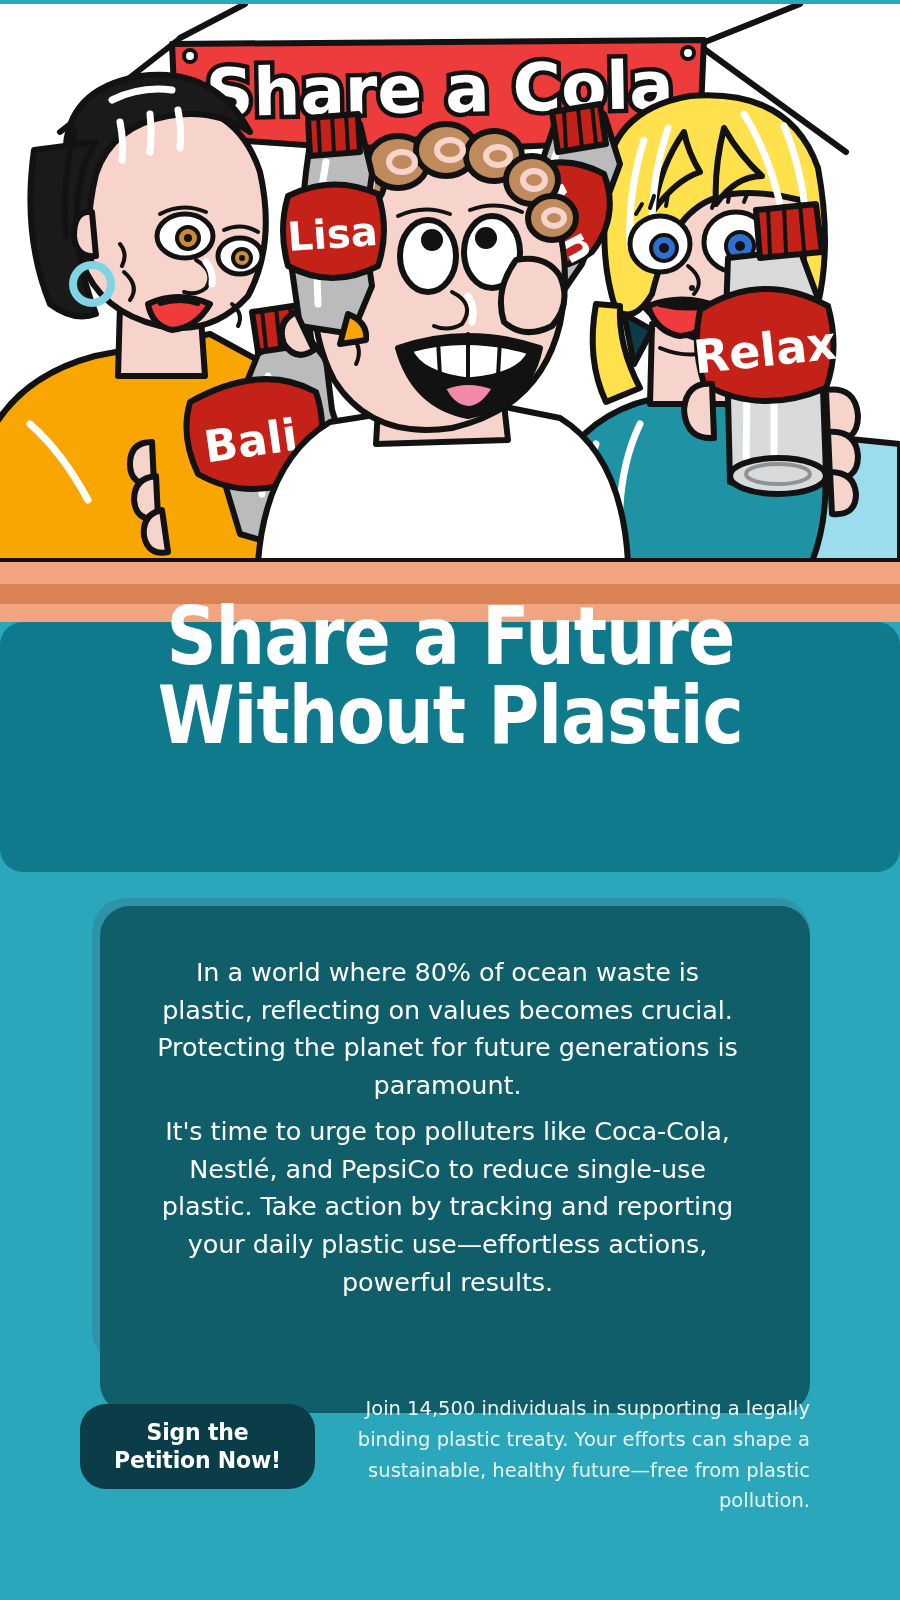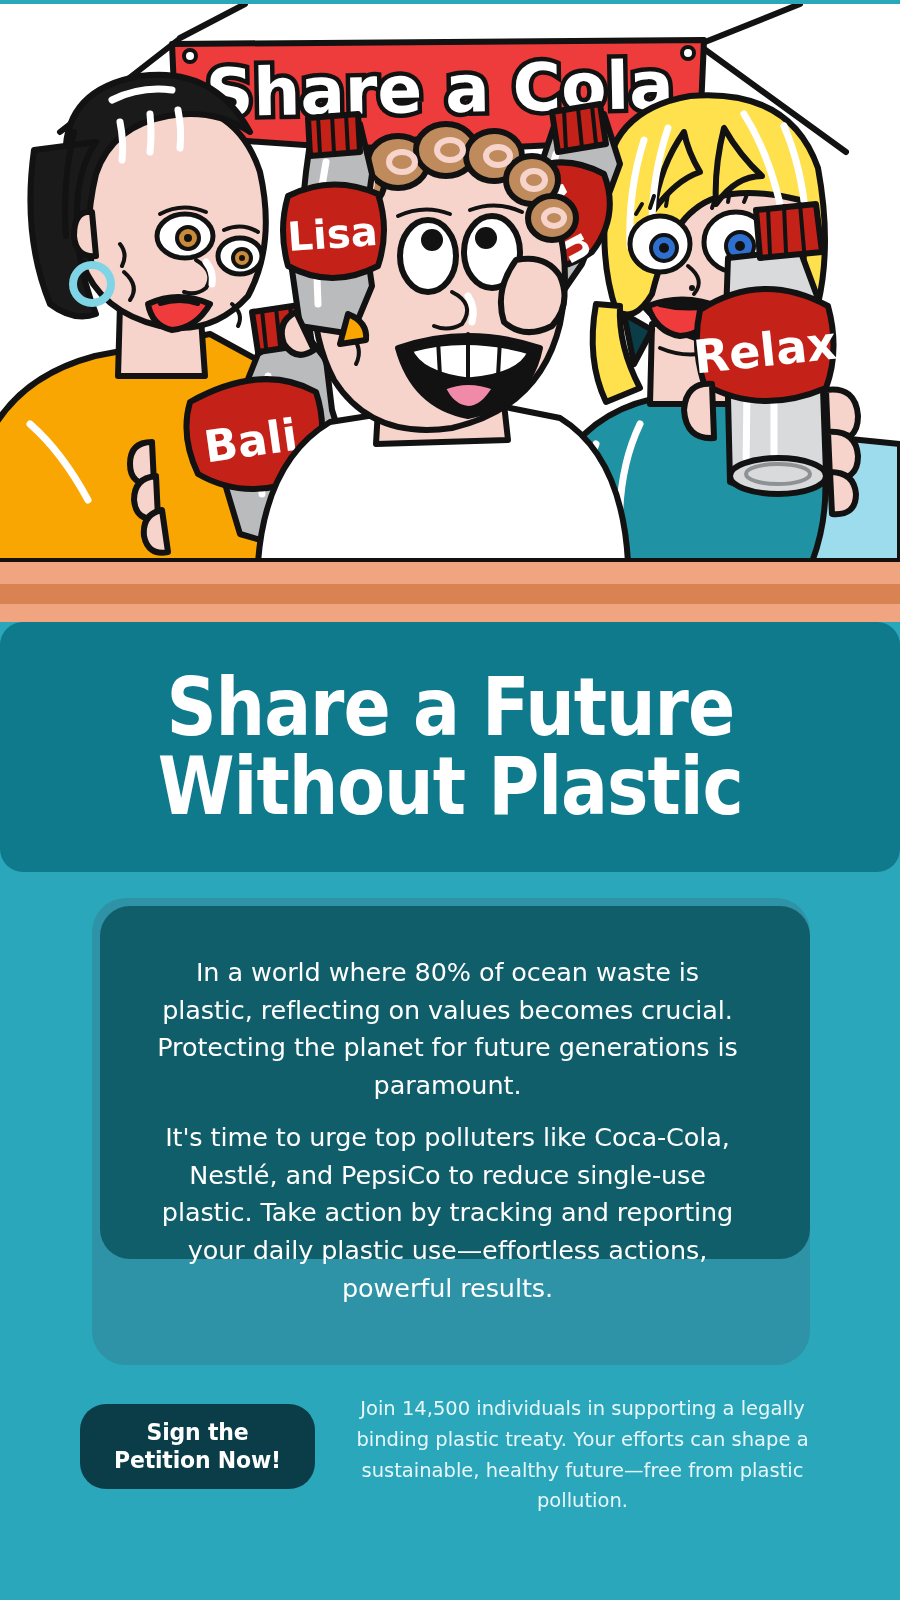--- a/index.html
+++ b/index.html
@@ -23,21 +23,21 @@
   .band { position:absolute; left:0; width:900px; }
   .band-black  { top:558px; height:4px;  background:#14100e; }
   .band-peach1 { top:562px; height:22px; background:#f0a480; }
   .band-orange { top:584px; height:20px; background:#da8352; }
   .band-peach2 { top:604px; height:18px; background:#f0a480; }
 
   
   .headline-sec {
     position:absolute; left:0; top:622px; width:900px; height:250px;
     background:#0e7a8c;
-    display:flex; align-items:center; justify-content:center;border-radius:23px;
+    display:flex; justify-content:center;border-radius:23px;
   }
   .headline {
     color:#ffffff;
     font-family:"DejaVu Sans", sans-serif;
     font-weight:bold;
     font-size:67px;
     line-height:0.99;
     text-align:center;
     letter-spacing:-1px;
     transform:scaleX(1.04) scaleY(1.20);
@@ -49,34 +49,34 @@
   .body-sec {
     position:absolute; left:0; top:872px; width:900px; height:728px;
     background:#2ba7bc;
   }
   .card-outer {
     position:absolute; left:92px; top:26px; width:718px; height:467px;
     background:#2e93a6;
     border-radius:34px;
   }
   .card {
-    position:absolute; left:100px; top:34px; width:710px; height:353px;
+    position:absolute; left:100px; top:34px; width:710px; height:507px;
     background:#115e6b;
     border-radius:30px;
     padding:48px 71px 30px 56px;
   }
   .card p {
     color:#ffffff;
     font-size:25.5px;
     line-height:1.48;
     text-align:center;
     font-family:"DejaVu Sans", sans-serif;
     letter-spacing:-0.1px;
   }
-  .card p + p { margin-top:14px; }
+  .card p + p { margin-top:8px; }
 
   
   .cta-row {
     position:absolute; left:0; top:524px; width:900px; height:200px;
   }
   .cta-btn {
     position:absolute; left:80px; top:8px; width:235px; height:85px;
     background:#0b3d49;
     border-radius:26px;
     display:flex; align-items:center; justify-content:center;
@@ -91,21 +91,21 @@
     text-align:center;
     white-space:pre-line;
     letter-spacing:-0.2px;
     transform:scaleY(1.06);
   }
   .cta-note {
     position:absolute; left:355px; top:-2px; width:455px;
     color:#eaf7fa;
     font-size:19.5px;
     line-height:1.58;
-    text-align:center;
+    text-align:right;
     font-family:"DejaVu Sans", sans-serif;
   }
 </style>
 </head>
 <body>
 
 <div class="illo">
   <svg viewBox="0 0 900 558" xmlns="http://www.w3.org/2000/svg">
     <defs>
       <style>

